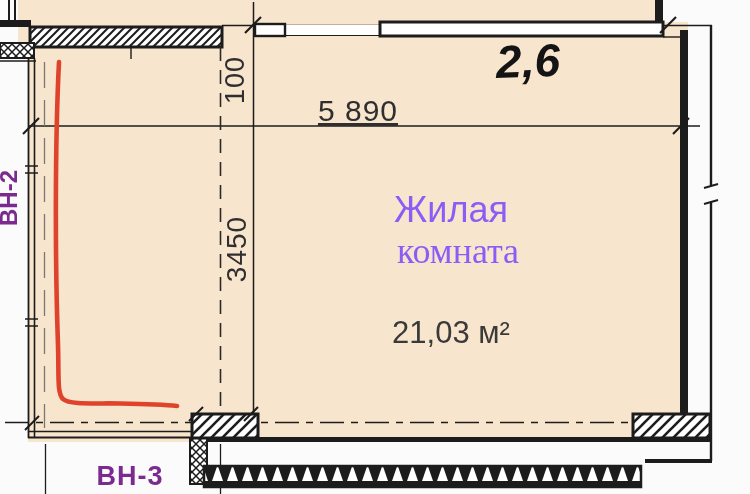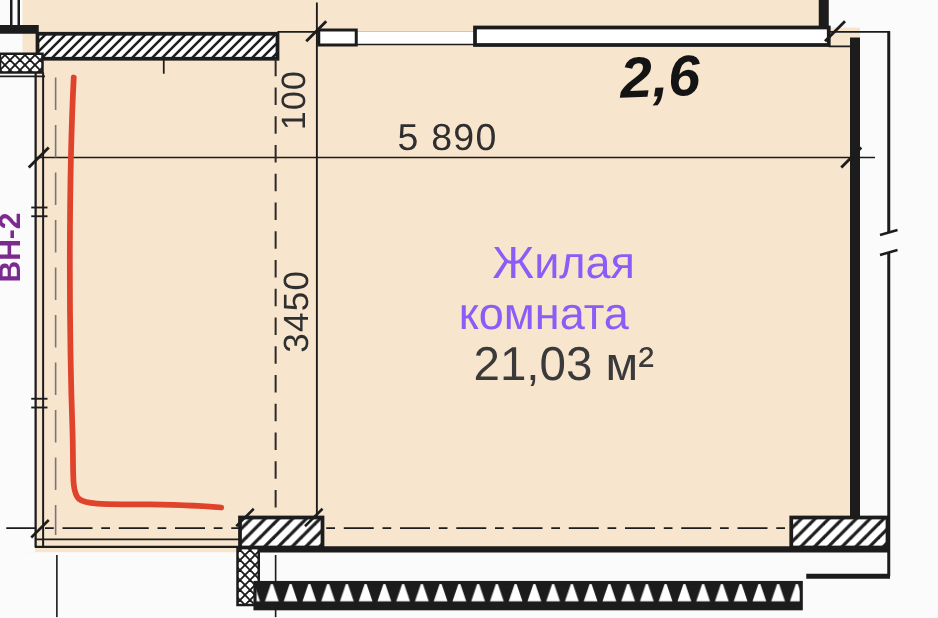--- a/index.html
+++ b/index.html
@@ -8,21 +8,21 @@
     width:750px;height:494px;
     background:var(--bg,#fbfbfb);
     overflow:hidden;
     font-family:"Liberation Sans", sans-serif;
   }
   .canvas svg{position:absolute;left:0;top:0;}
   .lbl{position:absolute;color:var(--text,#2f2f2f);text-align:center;white-space:nowrap;}
   .dim{font-size:30px;letter-spacing:1px;}
   .vert{transform:rotate(-90deg);transform-origin:center center;}
   .room-name{font-size:36px;color:#8b5cf6;}
-  .room-area{font-size:38px;color:#3a3a3a;}
+  .room-area{font-size:31px;color:#3a3a3a;margin-top:44px;}
   .purple{color:var(--purple,#7b2b8f);font-weight:bold;}
   .handnote{font-size:46px;font-weight:bold;font-style:italic;color:#141414;transform:rotate(-2deg);}
 </style>
 </head>
 <body>
 
 <div class="canvas">
 
   <svg width="750" height="494" viewBox="0 0 750 494">
     <defs>
@@ -111,25 +111,26 @@
 
     <line x1="9" y1="0" x2="9" y2="21" stroke="#1c1c1c" stroke-width="2"></line>
     <line x1="15" y1="0" x2="15" y2="21" stroke="#1c1c1c" stroke-width="2"></line>
     <rect x="0" y="20" width="31" height="7" fill="#1c1c1c"></rect>
     <rect x="0" y="43" width="34" height="15" fill="url(#xhatch)" stroke="#1c1c1c" stroke-width="2"></rect>
     <line x1="0" y1="61" x2="36" y2="61" stroke="#1c1c1c" stroke-width="1.4"></line>
 
     <path d="M59,62 C55,140 55,260 58,345 C59,378 57,393 63,399 C70,405 95,403 120,403.5 C145,404 163,404.5 177,406" fill="none" style="stroke:var(--red,#e0432b)" stroke-width="4.6" stroke-linecap="round"></path>
   </svg>
 
-  <div class="lbl dim" style="left:278px;top:94px;width:160px;">5 890</div>
+  <div class="lbl dim" style="left:278px;top:94px;width:160px;text-decoration:underline;">5 890</div>
   <div class="lbl dim vert" style="left:199px;top:66px;width:70px;height:28px;font-size:27px;">100</div>
   <div class="lbl dim vert" style="left:190px;top:235px;width:90px;height:28px;font-size:28px;">3450</div>
 
   <div class="lbl room-name" style="left:331px;top:189px;width:240px;">Жилая</div>
-  <div class="lbl room-name" style="left:315px;top:230px;width:240px;">комната</div>
+  <div class="lbl room-name" style="left:338px;top:230px;width:240px;font-family:Liberation Serif, serif;">комната</div>
   <div class="lbl room-area" style="left:331px;top:271px;width:240px;">21,03 м²</div>
 
   <div class="lbl handnote" style="left:478px;top:34px;width:100px;">2,6</div>
 
   <div class="lbl purple vert" style="left:-37px;top:185px;width:90px;height:26px;font-size:24px;">ВН-2</div>
+  <div class="lbl purple" style="left:88px;top:461px;width:84px;font-size:27px;letter-spacing:1px;">ВН-3</div>
 
 </div>
 
 </body></html>

